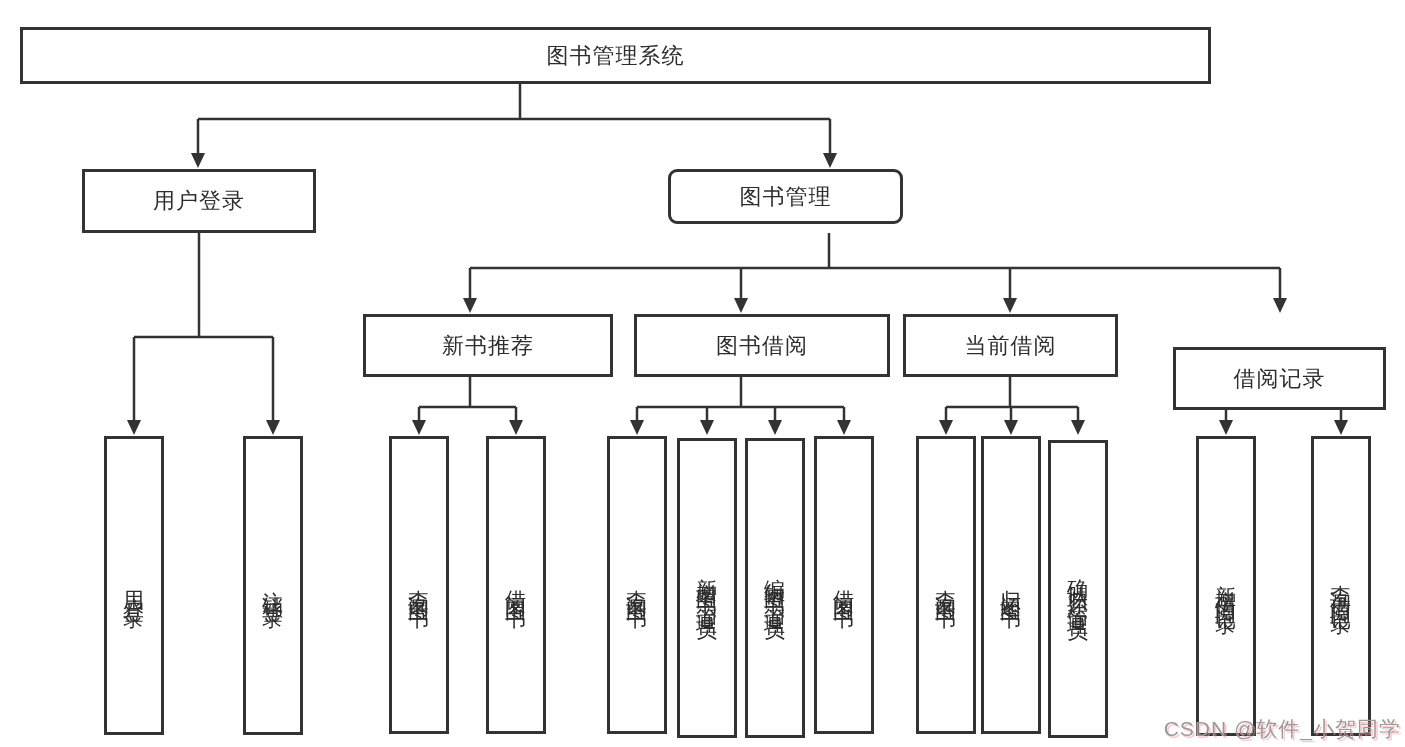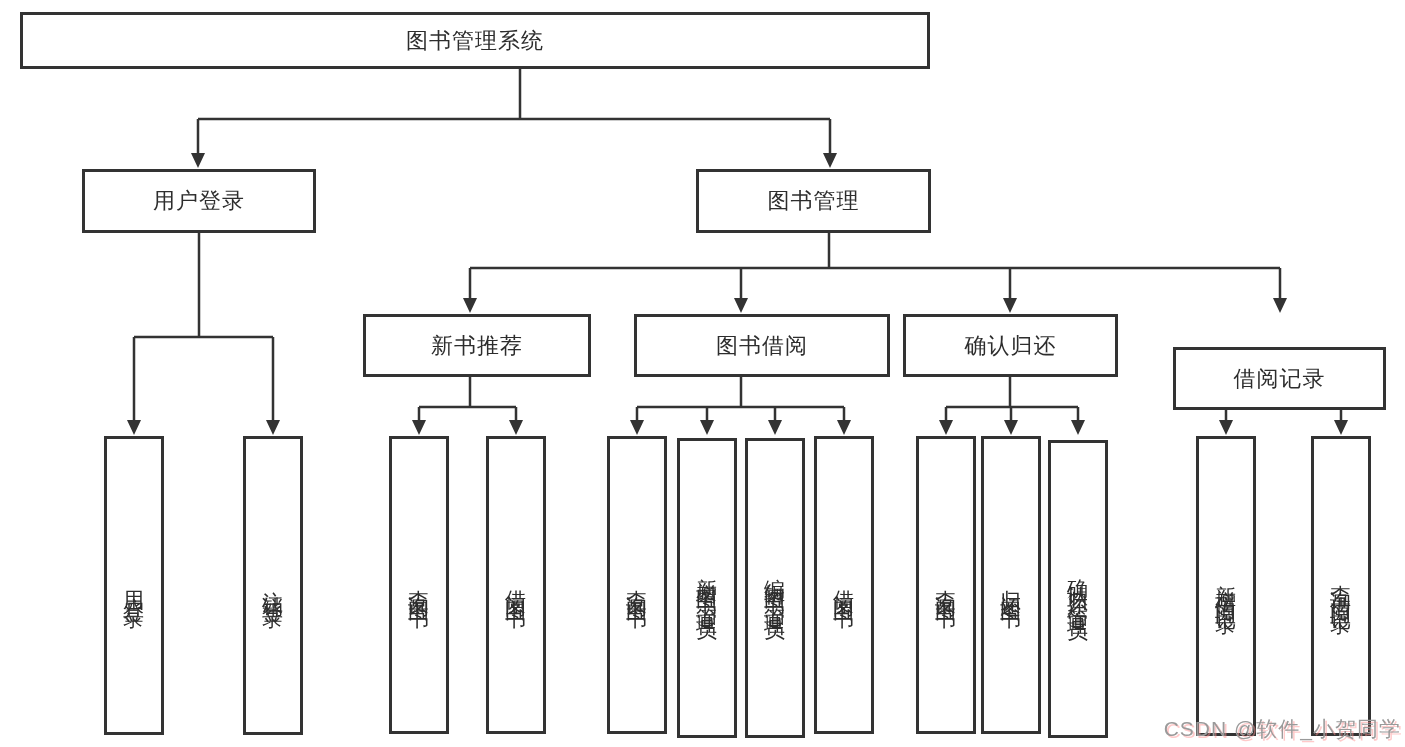--- a/index.html
+++ b/index.html
@@ -89,28 +89,28 @@
       <path d="M768,420 L782,420 L775,435 Z"></path>
       <path d="M837,420 L851,420 L844,435 Z"></path>
       <path d="M939,420 L953,420 L946,435 Z"></path>
       <path d="M1004,420 L1018,420 L1011,435 Z"></path>
       <path d="M1071,420 L1085,420 L1078,435 Z"></path>
       <path d="M1219,420 L1233,420 L1226,435 Z"></path>
       <path d="M1334,420 L1348,420 L1341,435 Z"></path>
     </g>
   </svg>
 
-  <div class="node h" style="left:20px; top:12px; width:910px; height:57px;">图书管理系统</div>
+  <div class="node h" style="left:20px; top:27px; width:1191px; height:57px;">图书管理系统</div>
 
   <div class="node h" style="left:82px; top:169px; width:234px; height:64px;">用户登录</div>
-  <div class="node h" style="left:696px; top:169px; width:235px; height:64px;">图书管理</div>
+  <div class="node h" style="left:668px; top:169px; width:235px; height:55px;border-radius:9px;">图书管理</div>
 
-  <div class="node h" style="left:363px; top:314px; width:228px; height:63px;">新书推荐</div>
+  <div class="node h" style="left:363px; top:314px; width:250px; height:63px;">新书推荐</div>
   <div class="node h" style="left:634px; top:314px; width:256px; height:63px;">图书借阅</div>
-  <div class="node h" style="left:903px; top:314px; width:215px; height:63px;">确认归还</div>
+  <div class="node h" style="left:903px; top:314px; width:215px; height:63px;">当前借阅</div>
   <div class="node h" style="left:1173px; top:314px; width:213px; height:63px;margin-top:33px;">借阅记录</div>
 
   <div class="node v" style="left:104px; top:436px; width:60px; height:299px;">用户登录</div>
   <div class="node v" style="left:243px; top:436px; width:60px; height:299px;">注销登录</div>
 
   <div class="node v" style="left:389px; top:436px; width:60px; height:298px;">查询图书</div>
   <div class="node v" style="left:486px; top:436px; width:60px; height:298px;">借阅图书</div>
 
   <div class="node v" style="left:607px; top:436px; width:60px; height:298px;">查询图书</div>
   <div class="node v" style="left:677px; top:438px; width:60px; height:300px;">新增图书（管理员）</div>

